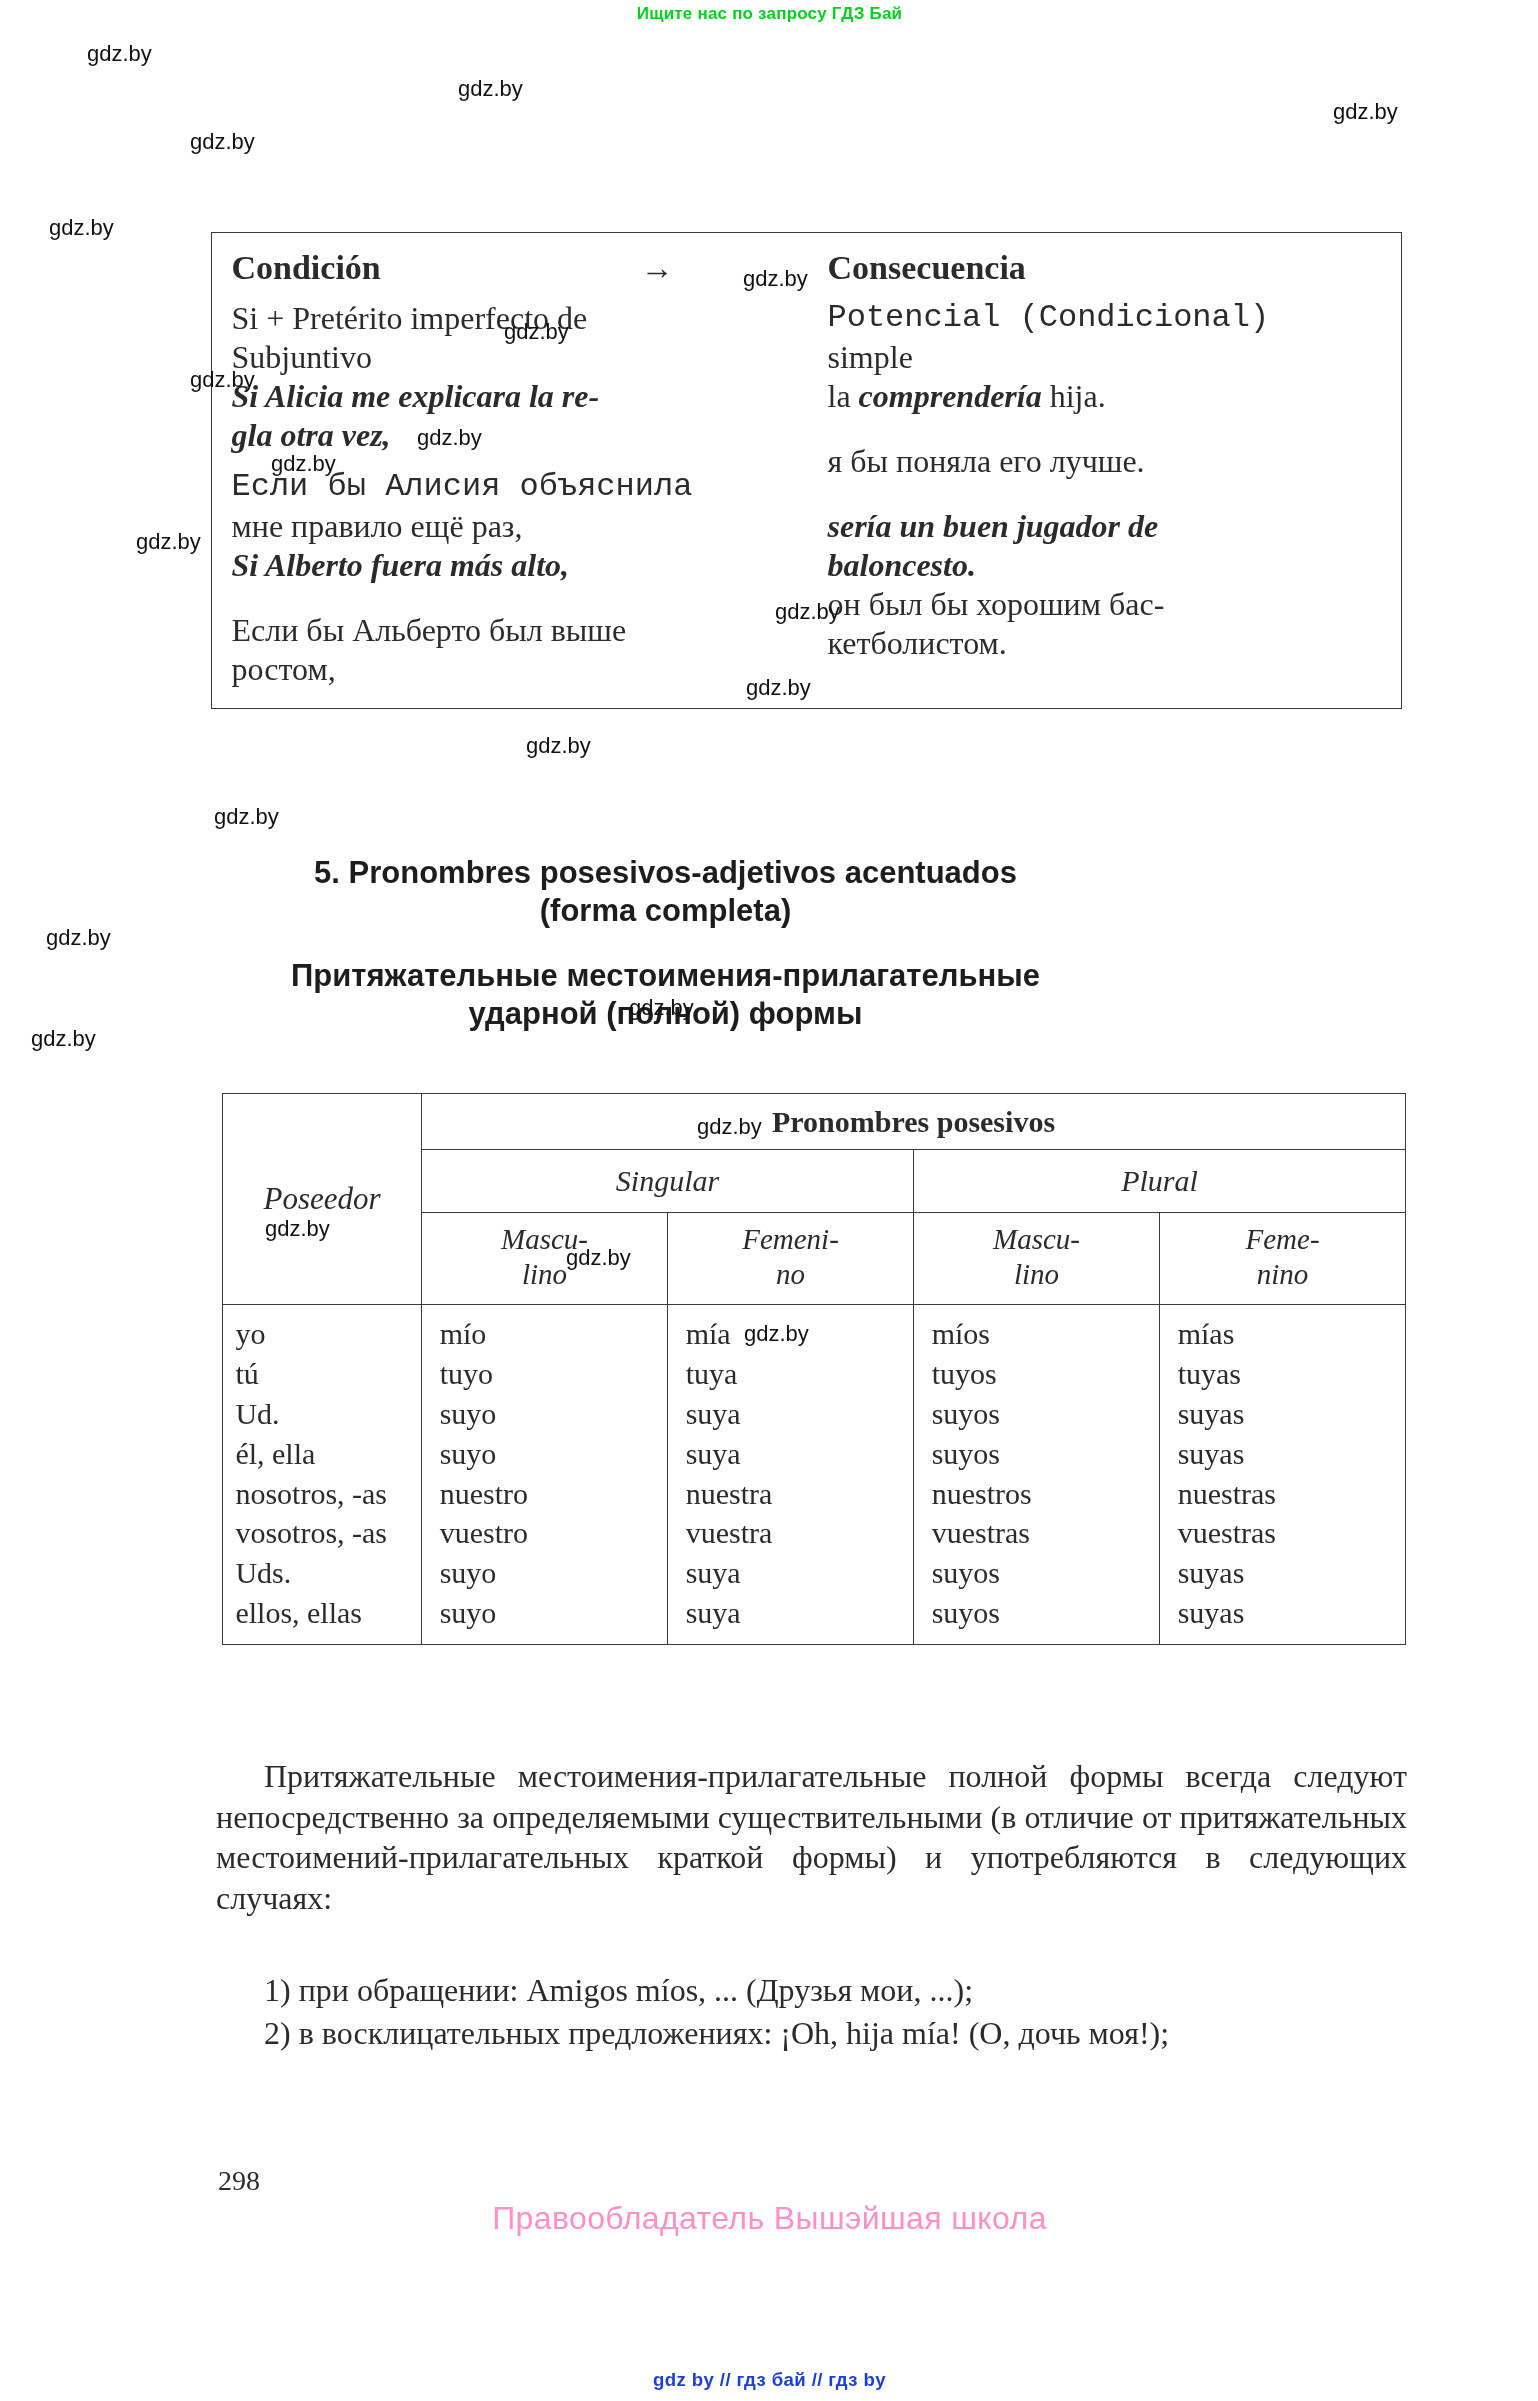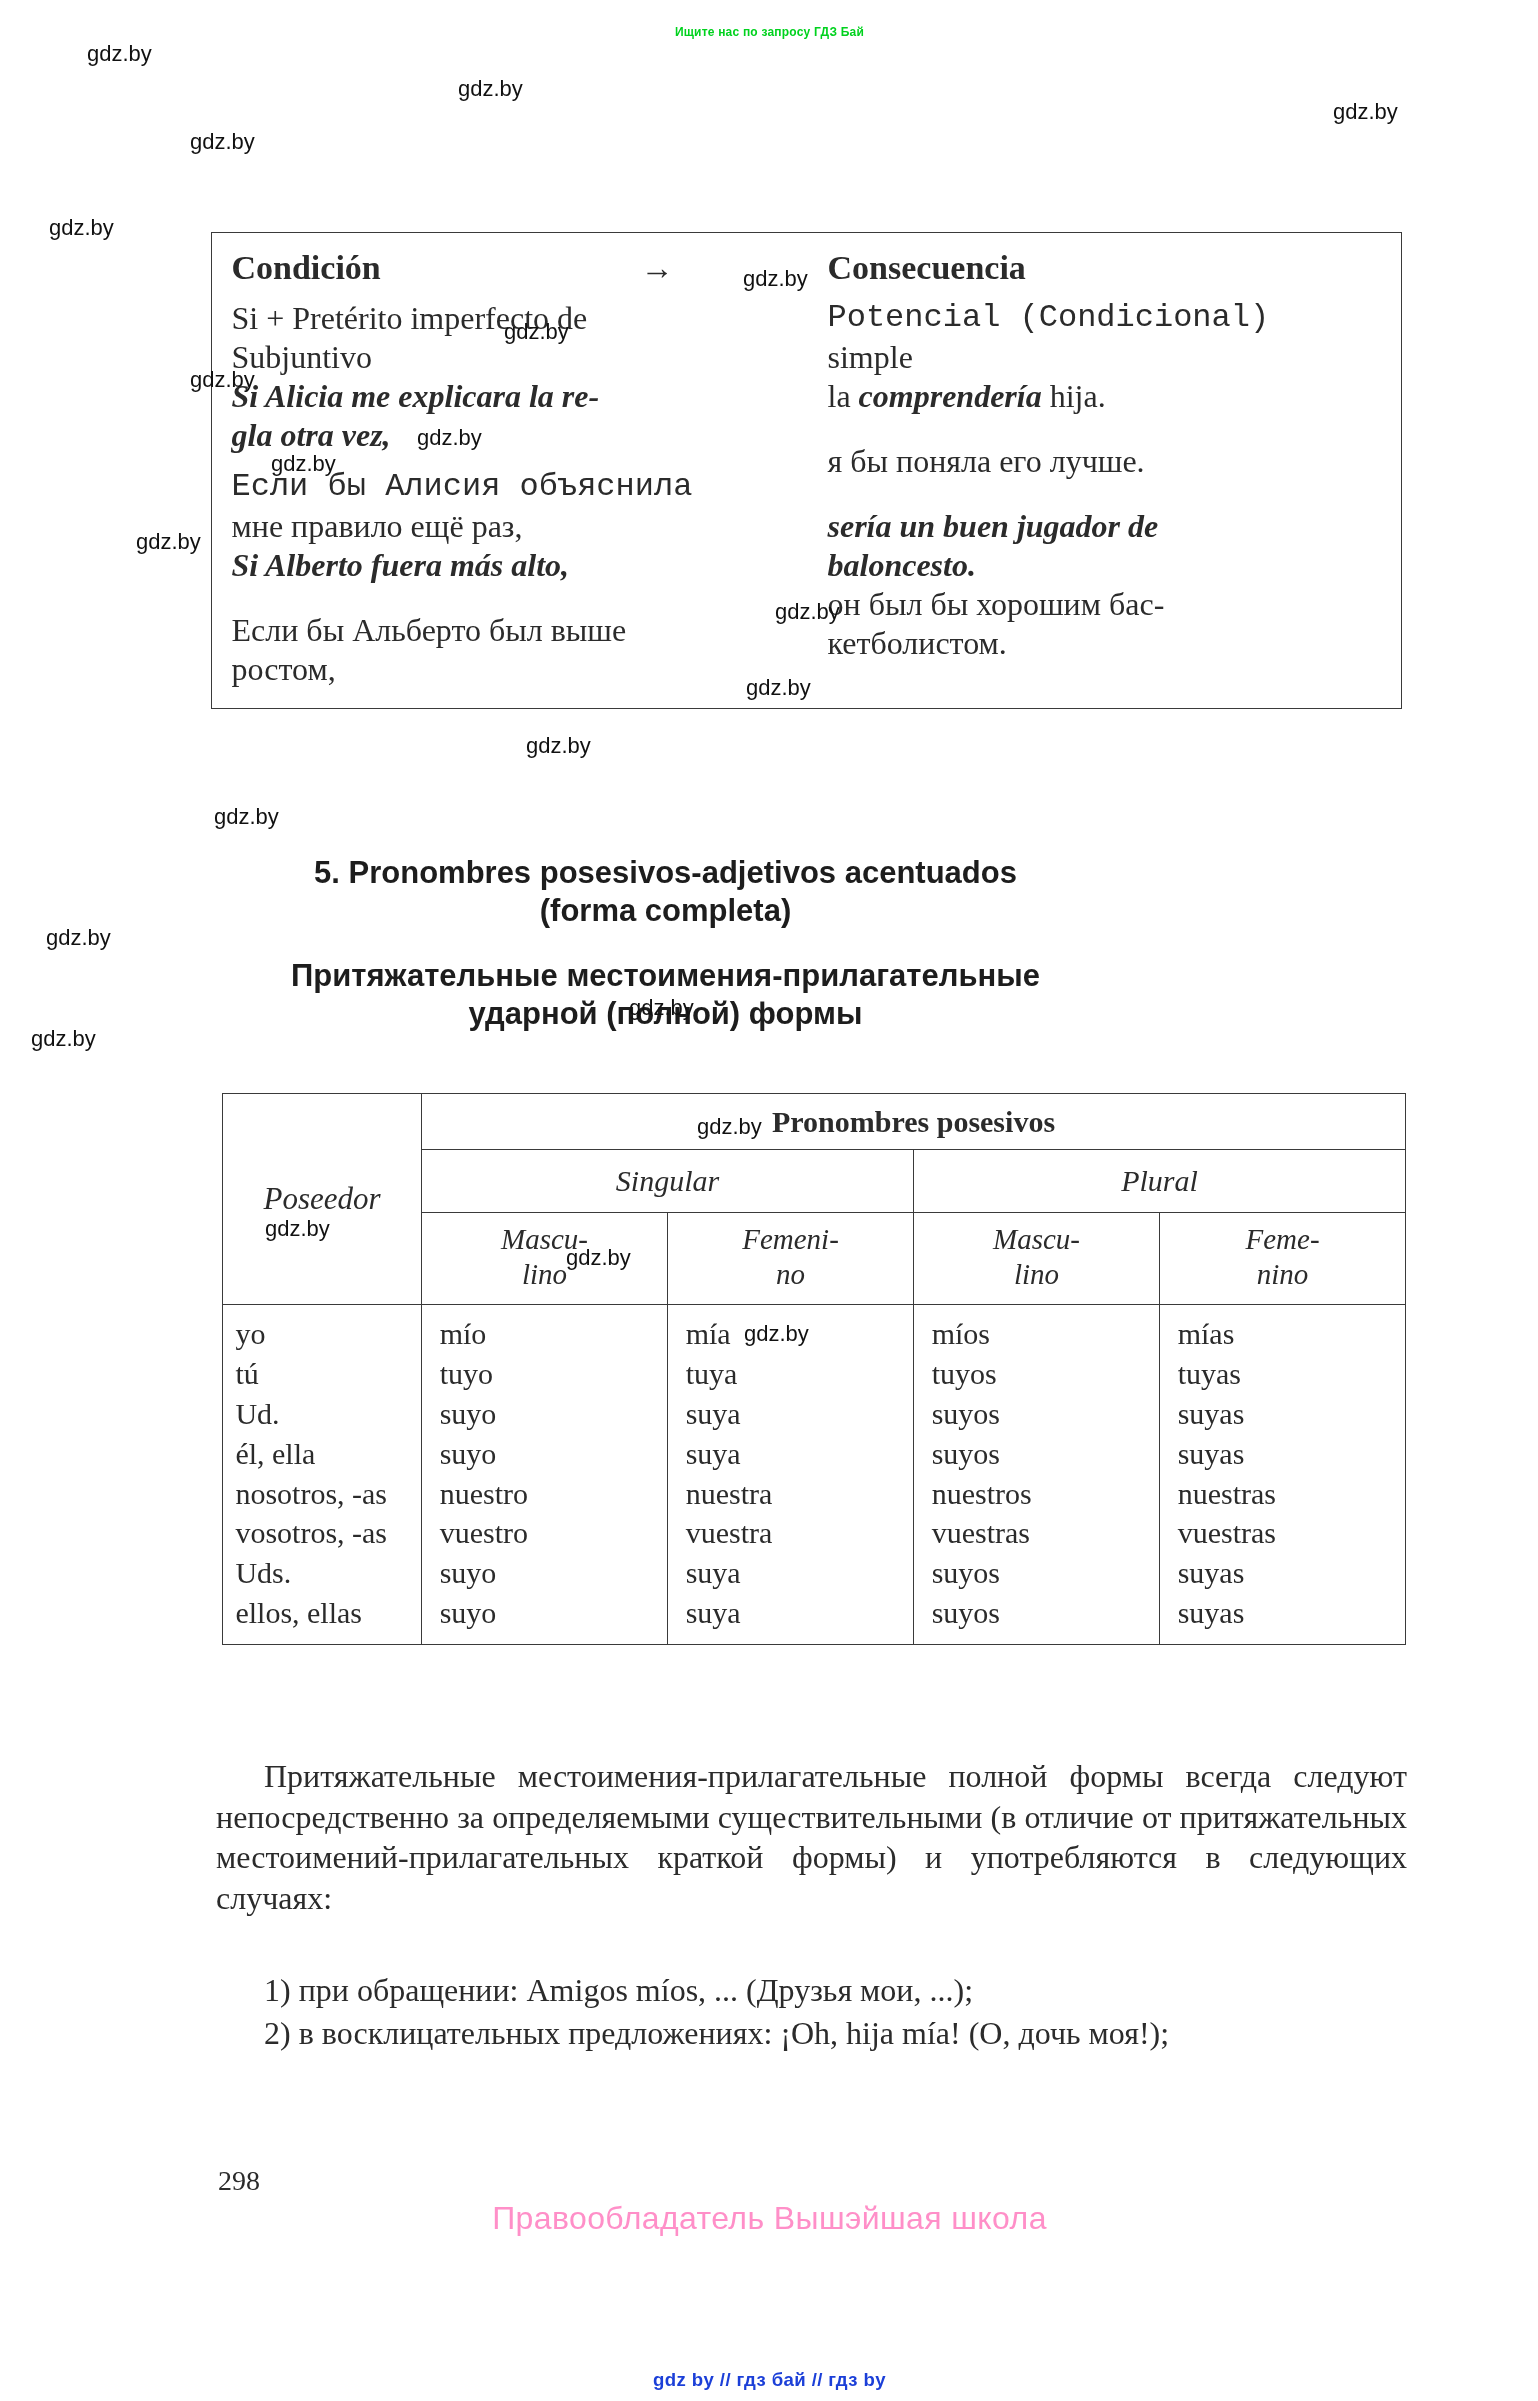--- a/index.html
+++ b/index.html
@@ -19,23 +19,22 @@
   
   .banner {
     position: absolute;
     top: 3.5px;
     left: 0;
     width: 1539px;
     text-align: center;
     color: #00d21e;
     font-family: "Liberation Sans", sans-serif;
     font-weight: bold;
-    font-size: 12px;
+    font-size: 17px;
     letter-spacing: 0.2px;
-    margin-top: 21px;
   }
 
   
   .wm {
     position: absolute;
     font-family: "Liberation Sans", sans-serif;
     font-size: 22px;
     color: #111111;
     white-space: nowrap;
     pointer-events: none;

